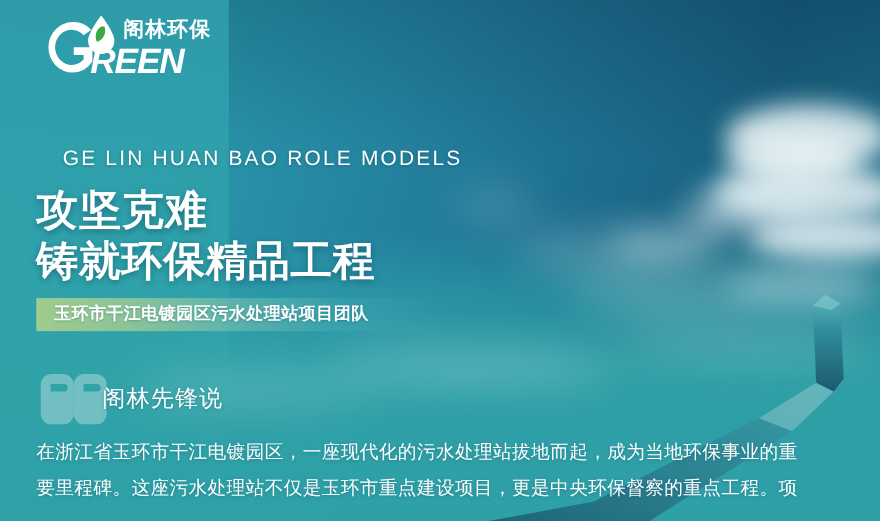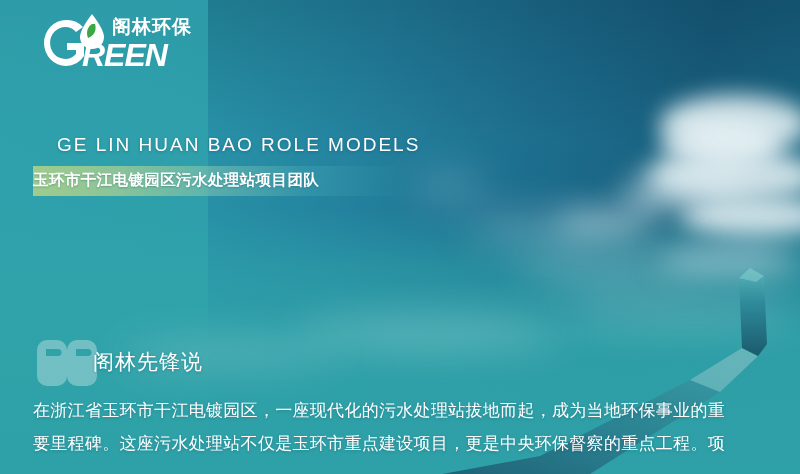--- a/index.html
+++ b/index.html
@@ -137,20 +137,21 @@
     display: flex;
     align-items: center;
     background: linear-gradient(90deg,
         rgba(166,206,139,0.95) 0%,
         rgba(152,201,150,0.88) 22%,
         rgba(120,192,176,0.62) 48%,
         rgba(80,178,186,0.28) 74%,
         rgba(60,170,185,0.0) 100%);
   }
   .subtitle-bar .txt {
+    padding-left: 16px;
     font-size: 15.5px;
     font-weight: 700;
     color: #ffffff;
     letter-spacing: 0.4px;
     white-space: nowrap;
     text-shadow: 0 1px 2px rgba(20,80,90,0.35);
     text-align: center;
   }
 
   
@@ -263,20 +264,24 @@
       </g>
 
       <text x="86" y="25" font-family="'Liberation Sans', sans-serif" font-size="19" font-weight="700" fill="#ffffff" letter-spacing="1">阁林环保</text>
 
       <text x="56" y="58" font-family="'Liberation Sans', sans-serif" font-size="32" font-weight="700" font-style="italic" fill="#ffffff" letter-spacing="-1">REEN</text>
     </svg>
   </div>
 
   <div class="headline">
     <div class="eyebrow">GE LIN HUAN BAO ROLE MODELS</div>
+    <div class="title-main">
+      <div class="line1">攻坚克难</div>
+      <div class="line2">铸就环保精品工程</div>
+    </div>
     <div class="subtitle-bar">
       <span class="txt">玉环市干江电镀园区污水处理站项目团队</span>
     </div>
   </div>
 
   <div class="quote-section">
     <div class="quote-head">
       <svg class="quote-mark" viewBox="0 0 62 46">
         <path d="M 2 10 A 10 10 0 0 1 12 0 L 22 0 A 10 10 0 0 1 32 10 L 32 36 A 10 10 0 0 1 22 46 L 12 46 A 10 10 0 0 1 2 36 Z
                  M 11 9 L 23 9 A 2 2 0 0 1 23 16 L 11 16 Z" fill="#cfe9e8" fill-rule="evenodd"></path>

